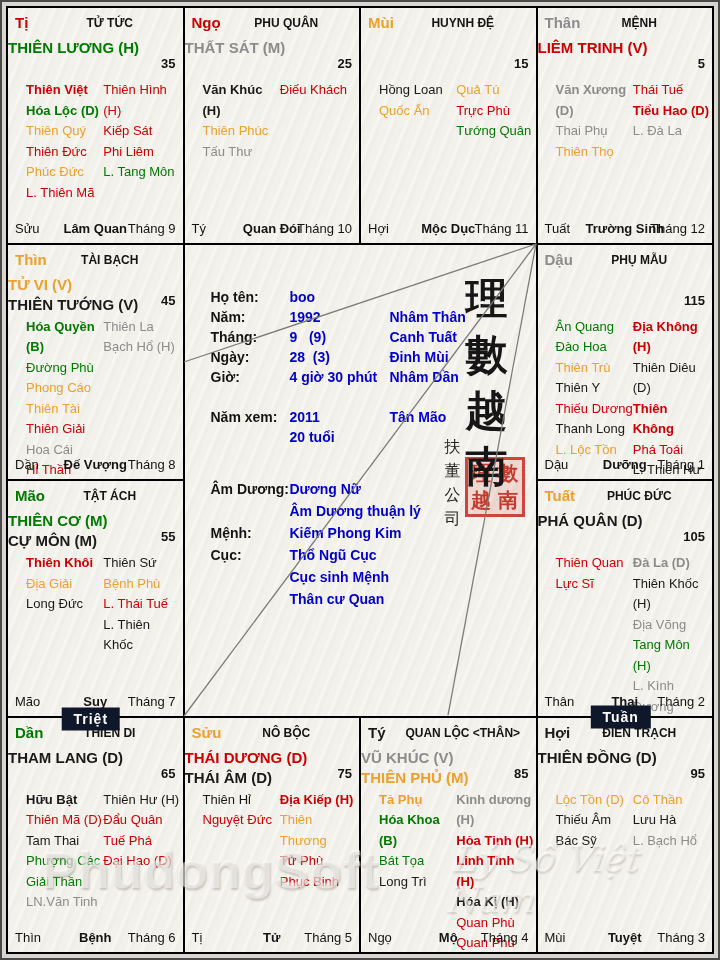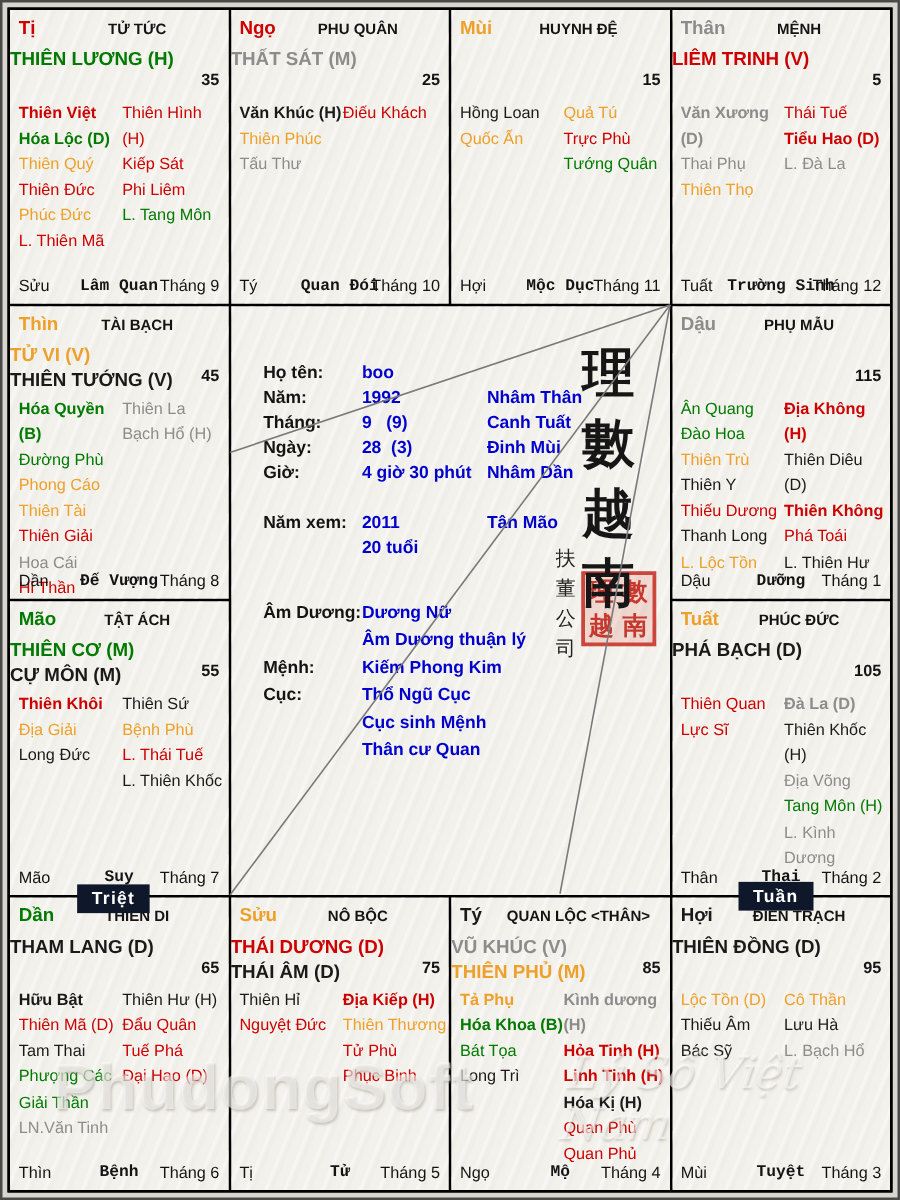--- a/index.html
+++ b/index.html
@@ -11,26 +11,26 @@
     gap:2px;background:#000;border:2px solid #000;}
   .panel{background:#f3f1eb;
     background-image:
       repeating-linear-gradient(112deg, rgba(255,255,255,0.35) 0 2px, rgba(0,0,0,0.012) 4px 7px, transparent 7px 14px);}
   .cell{position:relative;overflow:hidden;}
   .cell-head{position:relative;height:22px;margin-top:6px;}
   .branch{position:absolute;left:7px;top:0;font-weight:bold;font-size:15px;}
   .palace{position:absolute;left:0;right:0;top:2px;text-align:center;font-weight:bold;font-size:12px;color:#141414;margin-left:29px;}
   .num{position:absolute;right:7px;top:2px;font-weight:bold;font-size:13px;color:#141414;margin-top:40px;}
   .mains{height:42px;font-weight:bold;font-size:15px;line-height:20px;margin-top:2px;}
-  .stars{display:flex;padding-left:7px;padding-right:2px;justify-content:flex-end;}
+  .stars{display:flex;padding-left:18px;padding-right:2px;justify-content:flex-end;}
   .scol{width:50%;font-size:13px;line-height:20.5px;}
   .star.bold{font-weight:bold;}
   .foot{position:absolute;left:0;right:0;bottom:5px;height:17px;font-size:13px;color:#141414;}
   .fbranch{position:absolute;left:7px;}
-  .fvan{position:absolute;left:0;right:0;text-align:center;font-weight:bold;font-family:Liberation Mono, monospace;}
+  .fvan{position:absolute;left:0;right:0;text-align:center;font-weight:bold;}
   .fmonth{position:absolute;right:7px;}
   .c-red{color:#CC0000;} .c-green{color:#007A00;} .c-orange{color:#EDA02B;}
   .c-gray{color:#8C8C8C;} .c-black{color:#1A1A1A;}
   .center{grid-row:2/4;grid-column:2/4;position:relative;overflow:hidden;}
   .info{position:absolute;left:26px;top:44px;font-size:14px;}
   .irow{display:flex;height:20px;align-items:flex-start;}
   .lbl{width:79px;font-weight:bold;color:#141414;white-space:pre;}
   .val{width:100px;font-weight:bold;color:#0000CD;white-space:pre;}
   .pil{font-weight:bold;color:#0000CD;white-space:pre;}
   .analysis{position:absolute;left:26px;top:236px;font-size:14px;}
@@ -346,21 +346,21 @@
       <span class="fmonth">Tháng 7</span>
     </div>
   </div>
       <div class="cell panel" style="grid-area: 3 / 4;">
     <div class="cell-head">
       <span class="branch c-orange">Tuất</span>
       <span class="palace">PHÚC ĐỨC</span>
       <span class="num">105</span>
     </div>
     <div class="mains">
-          <div class="main c-black">PHÁ BẠCH (D)</div>
+          <div class="main c-black">PHÁ QUÂN (D)</div>
         </div>
     <div class="stars">
       <div class="scol left">
             <div class="star c-red">Thiên Quan</div>
             <div class="star c-red">Lực Sĩ</div>
           </div>
       <div class="scol right">
             <div class="star c-gray bold">Đà La (D)</div>
             <div class="star c-black">Thiên Khốc (H)</div>
             <div class="star c-gray">Địa Võng</div>

